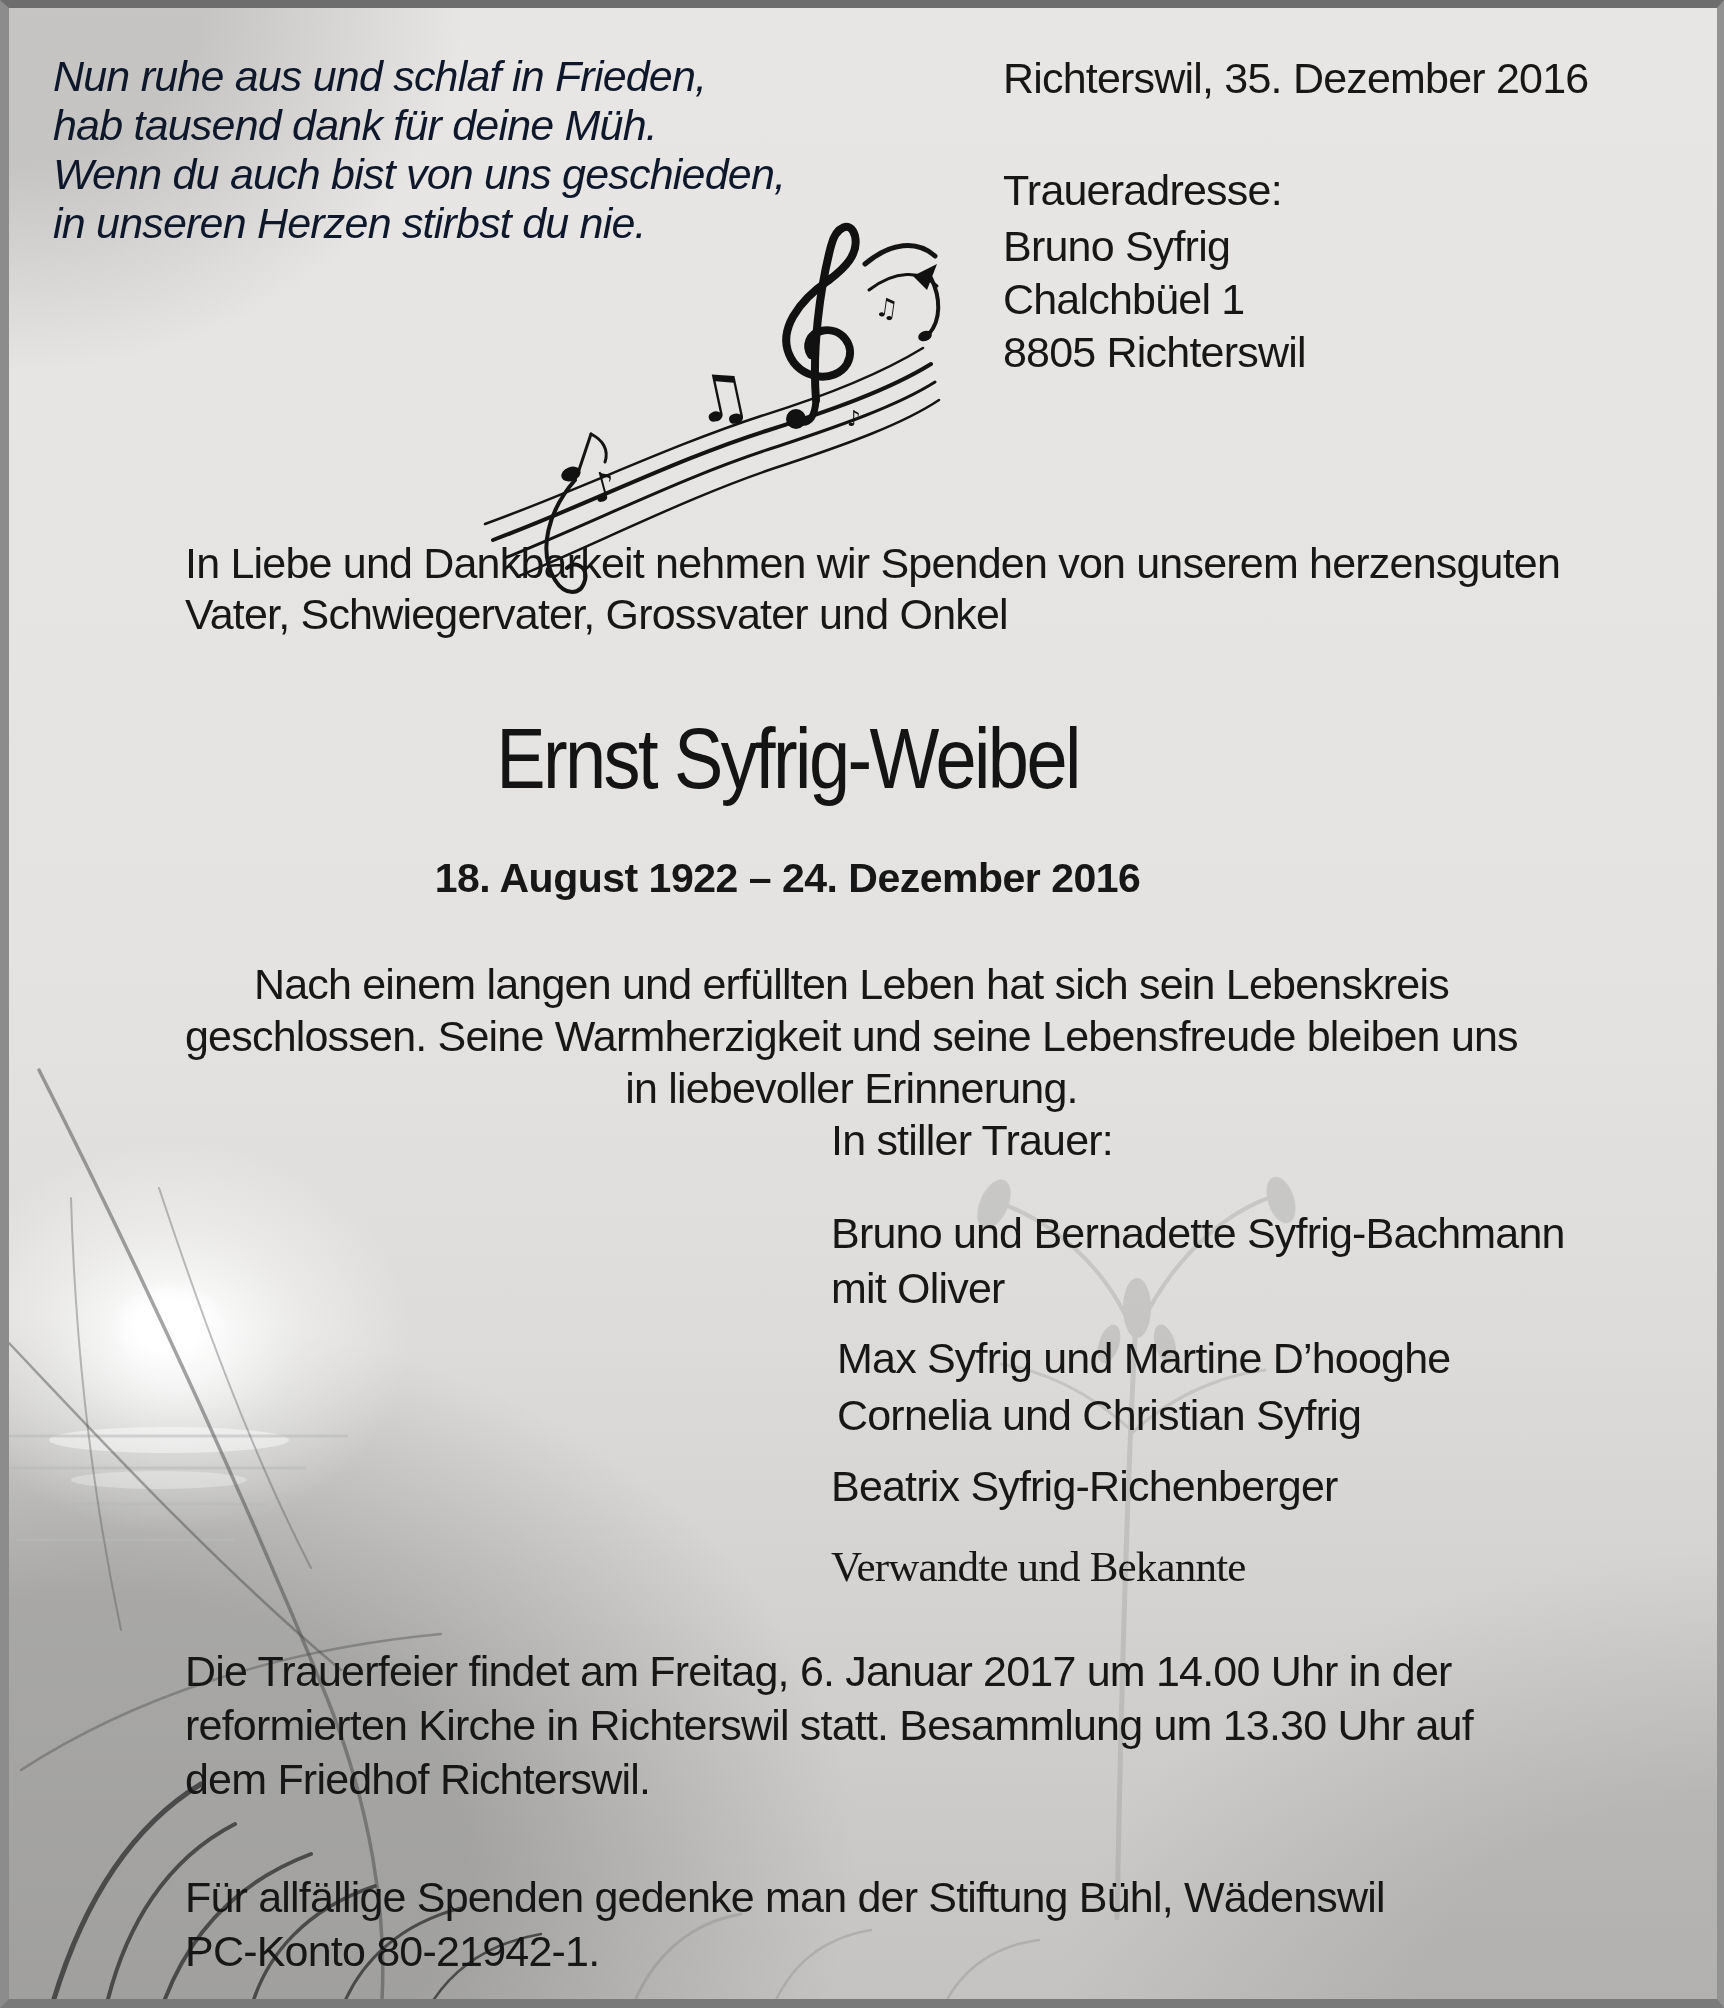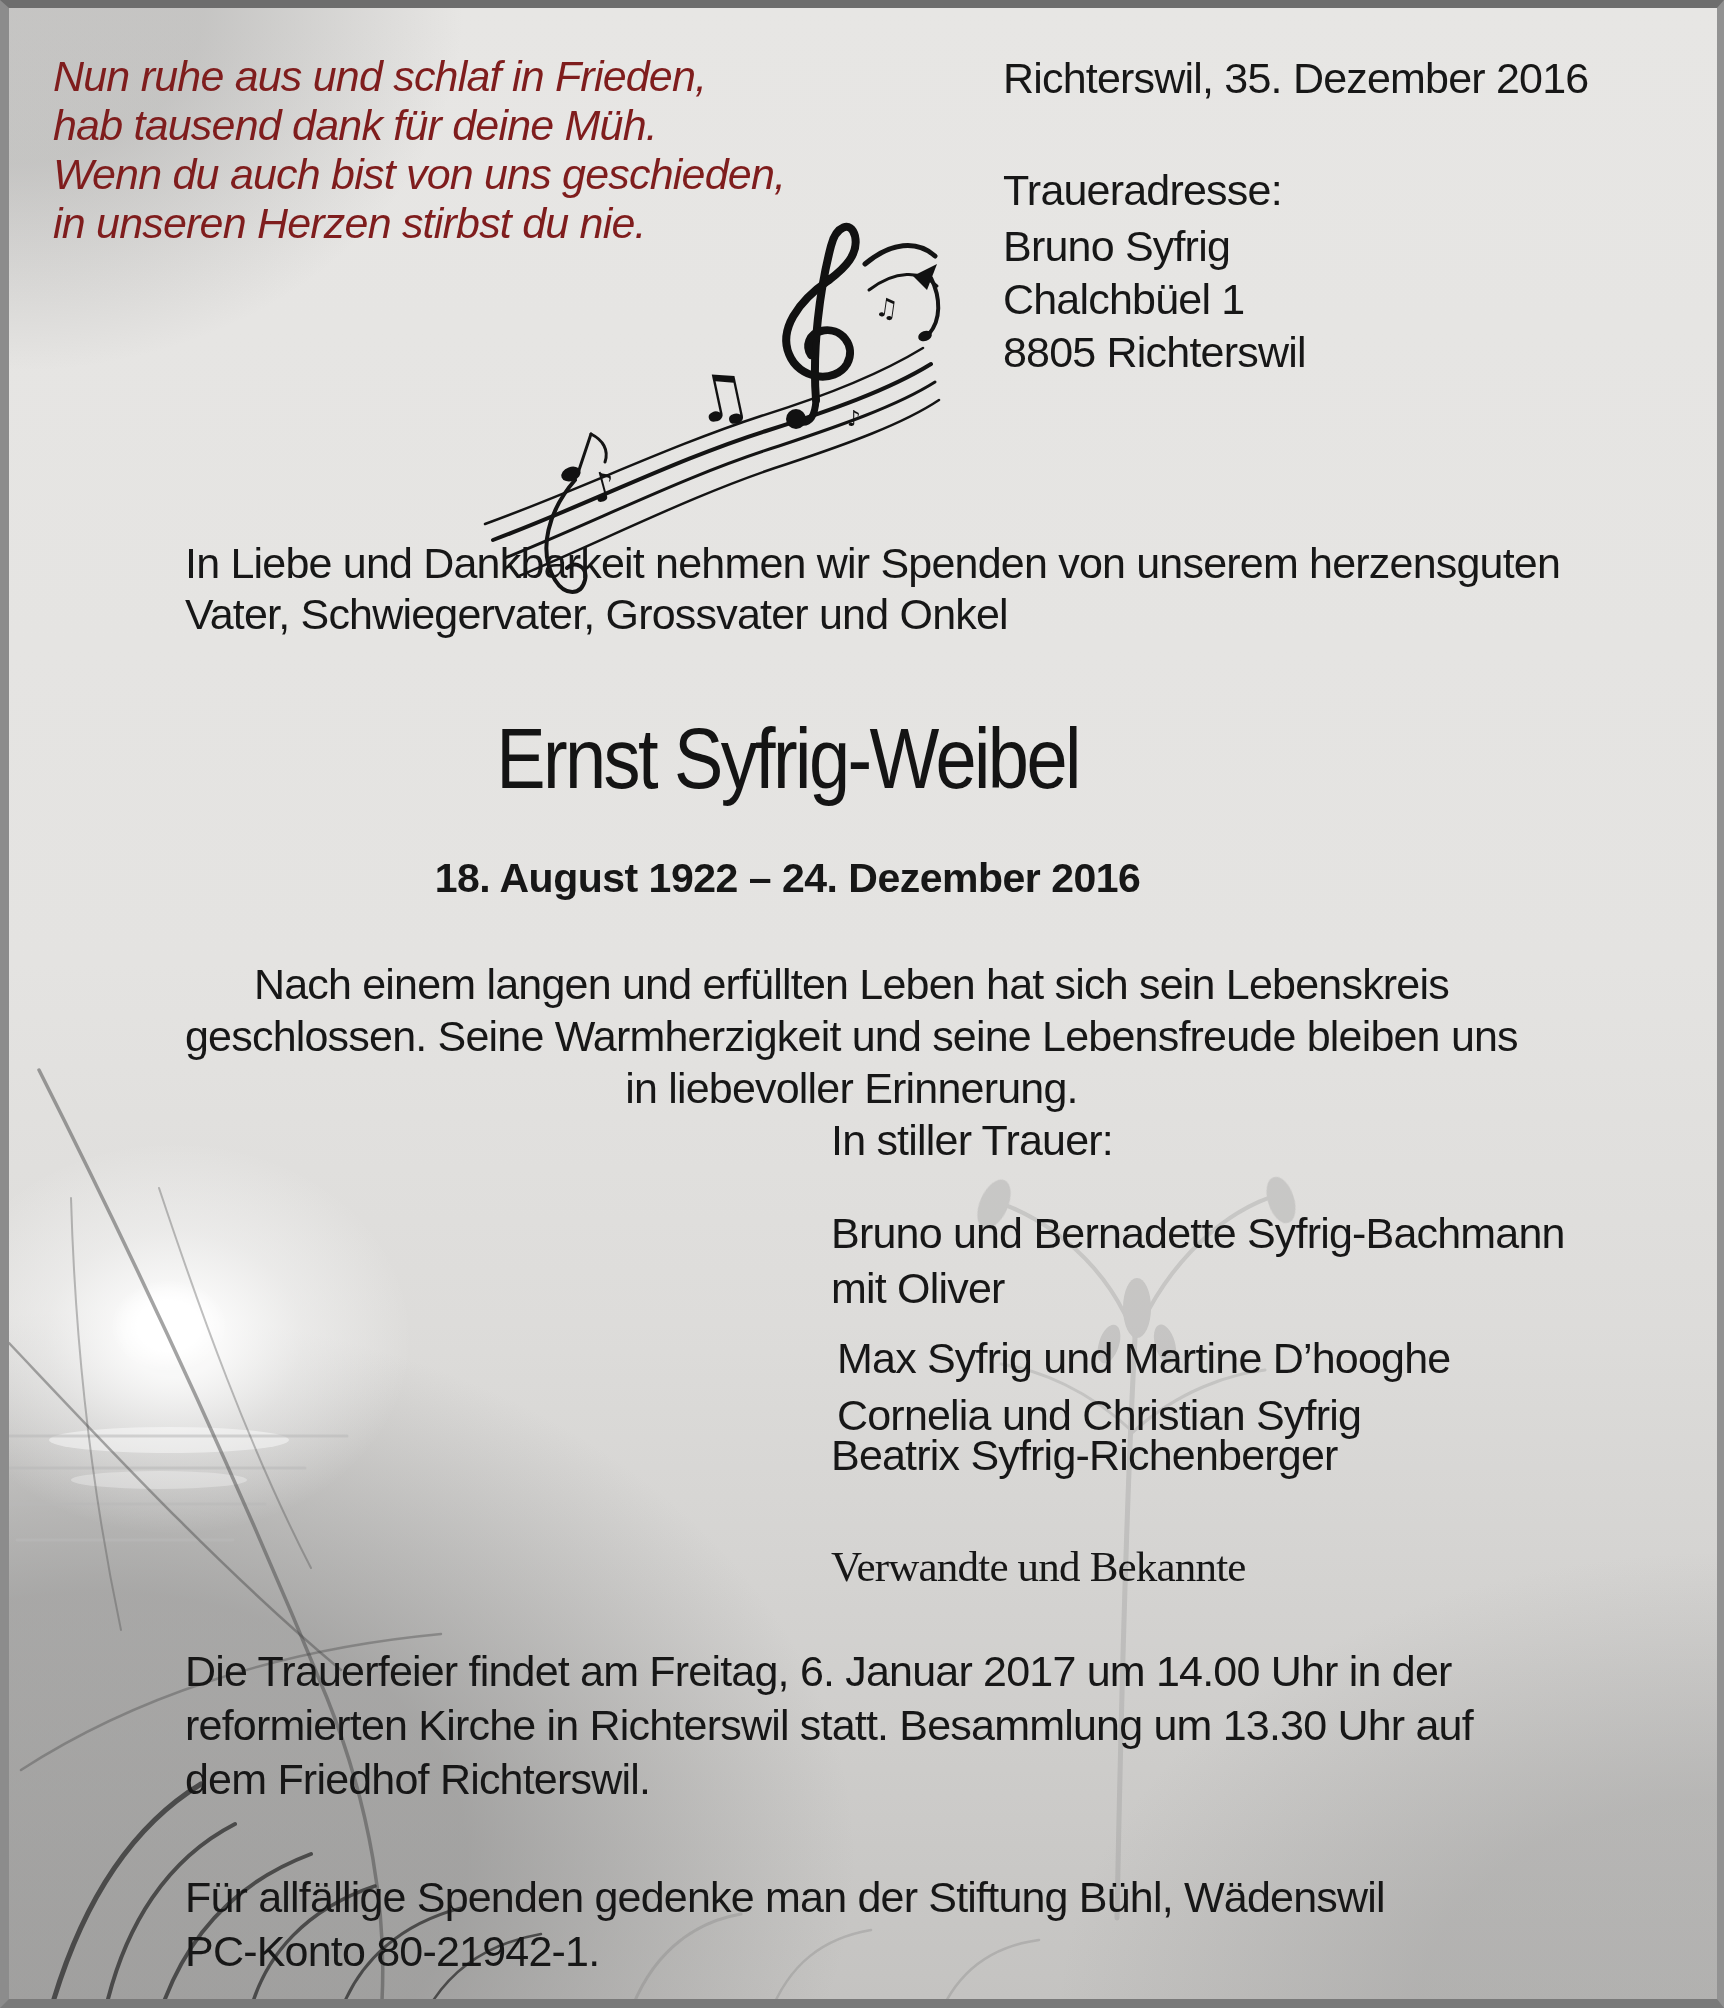--- a/index.html
+++ b/index.html
@@ -24,37 +24,37 @@
       radial-gradient(58px 46px at 160px 1318px, #ffffff 0 55%, rgba(255,255,255,0) 100%),
       radial-gradient(340px 280px at 165px 1330px, rgba(255,255,255,.85) 0 14%, rgba(250,250,250,.45) 38%, rgba(245,245,245,0) 70%),
       radial-gradient(1050px 760px at 90px 1850px, rgba(125,125,125,.50) 0 35%, rgba(125,125,125,0) 72%),
       radial-gradient(650px 520px at 0px 0px, rgba(110,110,110,.28) 0 30%, rgba(110,110,110,0) 70%),
       radial-gradient(900px 620px at 1724px 2008px, rgba(135,135,135,.30) 0 35%, rgba(135,135,135,0) 75%),
       linear-gradient(180deg,#e7e6e4 0%, #e4e3e1 48%, #dddcda 66%, #d2d1cf 82%, #c4c3c1 100%);
   }
   .bg-art{position:absolute;left:0;top:0;}
   .music{position:absolute;left:470px;top:160px;}
   .txt{position:absolute;white-space:pre-line;font-size:43px;line-height:53px;letter-spacing:-0.8px;}
-  .poem{left:44px;top:44px;font-style:italic;line-height:49px;color:#7f1d1d;}
+  .poem{left:44px;top:44px;font-style:italic;line-height:49px;color:#0f172a;}
   .dateline{left:994px;top:44px;}
   .addr-label{left:994px;top:156px;text-align:center;}
   .addr-lines{left:994px;top:212px;line-height:53px;}
   .intro{left:176px;top:530px;line-height:51px;}
   .col{position:absolute;left:176px;width:1205px;text-align:center;}
   .name{
     top:702px;margin:0;font-weight:400;font-size:86px;line-height:96px;
     letter-spacing:-3px;transform:scaleX(.86);transform-origin:50% 50%;
     color:#141414;
   }
   .dates{top:844px;font-size:41px;letter-spacing:-0.5px;font-weight:bold;}
   .para1{left:176px;top:950px;line-height:52px;text-align:center;}
   .trauer{left:822px;top:1106px;}
   .g1{left:822px;top:1198px;line-height:55px;}
   .g2{left:828px;top:1322px;line-height:57px;}
-  .g3{left:822px;top:1421px;}
+  .g3{left:822px;top:1452px;}
   .g4{left:822px;top:1532px;font-family:Liberation Serif, serif;}
   .funeral{left:176px;top:1636px;line-height:54px;}
   .donation{left:176px;top:1862px;line-height:54px;}
 </style>
 </head>
 <body>
 
 <div class="page">
 
   <div class="photo"></div>

